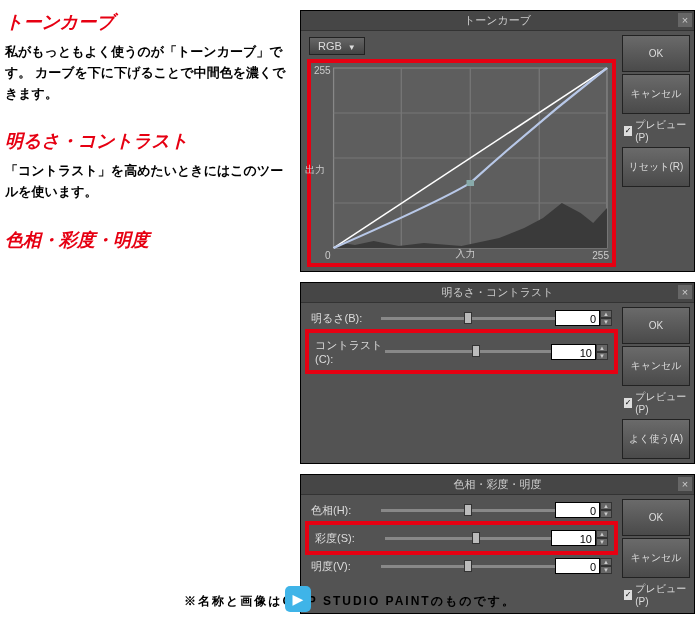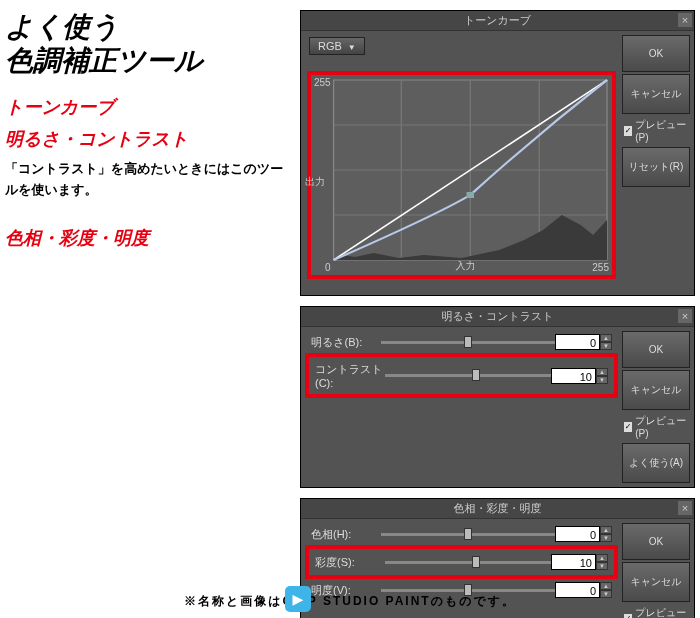--- a/index.html
+++ b/index.html
@@ -11,21 +11,21 @@
 .sec-title{font-size:18px;font-weight:900;margin-bottom:8px;font-style:italic}
 .red{color:#e60012}
 .sec-body{font-size:13px;font-weight:700;line-height:1.6;margin-bottom:25px}
 .panel{background:#535353;border:1px solid #000;margin-bottom:10px;position:relative}
 .panel-title{background:#464646;color:#ccc;font-size:11px;text-align:center;padding:2px;border-bottom:1px solid #333}
 .panel-x{position:absolute;right:2px;top:2px;color:#ccc;font-size:11px;background:#666;width:14px;height:14px;text-align:center;line-height:14px}
 .panel-body{display:flex;padding:4px}
 .curve-main{flex:1}
 .dd{background:linear-gradient(#666,#444);border:1px solid #222;color:#ddd;font-size:11px;padding:2px 8px;display:inline-flex;align-items:flex-end;gap:6px;margin:2px 0 4px 4px}
 .dd-arrow{font-size:8px}
-.graph-wrap{border:4px solid #e60012;margin:12px 2px;position:relative;background:#5a5a5a}
+.graph-wrap{border:4px solid #e60012;margin:0 2px;position:relative;background:#5a5a5a}
 .graph{position:relative;height:200px}
 .graph svg{width:100%;height:100%;display:block}
 .axis-lbl{color:#ccc;font-size:10px;position:absolute}
 .side-btns{width:72px;padding-left:4px;display:flex;flex-direction:column;gap:2px}
 .btn{background:linear-gradient(#6a6a6a,#4a4a4a);border:1px solid #222;color:#ddd;font-size:10px;padding:12px 2px;text-align:center}
 .chk{color:#ddd;font-size:10px;display:flex;align-items:center;gap:3px;padding:2px}
 .chk-box{width:10px;height:10px;background:#ddd;display:inline-flex;align-items:center;justify-content:center;color:#000;font-size:8px}
 .row{display:flex;align-items:center;padding:3px 6px;}
 .row-lbl{color:#ddd;font-size:11px;width:70px}
 .slider-track{flex:1;height:3px;background:#888;position:relative}
@@ -41,24 +41,23 @@
 .wm-icon{width:26px;height:26px;background:#3fb4e8;border-radius:5px;display:flex;align-items:center;justify-content:center;color:#fff;font-size:14px}
 .wm-txt{font-size:11px}
 .wm-top{color:#3fb4e8;font-weight:700}
 .wm-bot{color:#3fb4e8;font-size:9px}
 </style>
 </head>
 <body>
 
 <div class="page">
  <div class="left">
-  <div class="main-title">
-    <span>よく使う</span><br><span>色調補正ツール</span>
-  </div>
   <div class="sec-title red">トーンカーブ</div>
+  <div class="sec-body">私がもっともよく使うのが「トーンカーブ」です。
+カーブを下に下げることで中間色を濃くできます。</div>
   <div class="sec-title red">明るさ・コントラスト</div>
   <div class="sec-body">「コントラスト」を高めたいときにはこのツールを使います。</div>
   <div class="sec-title red">色相・彩度・明度</div>
  </div>
 
  <div class="right">
 
   <div class="panel">
    <div class="panel-title">トーンカーブ</div>
    <div class="panel-x">×</div>

